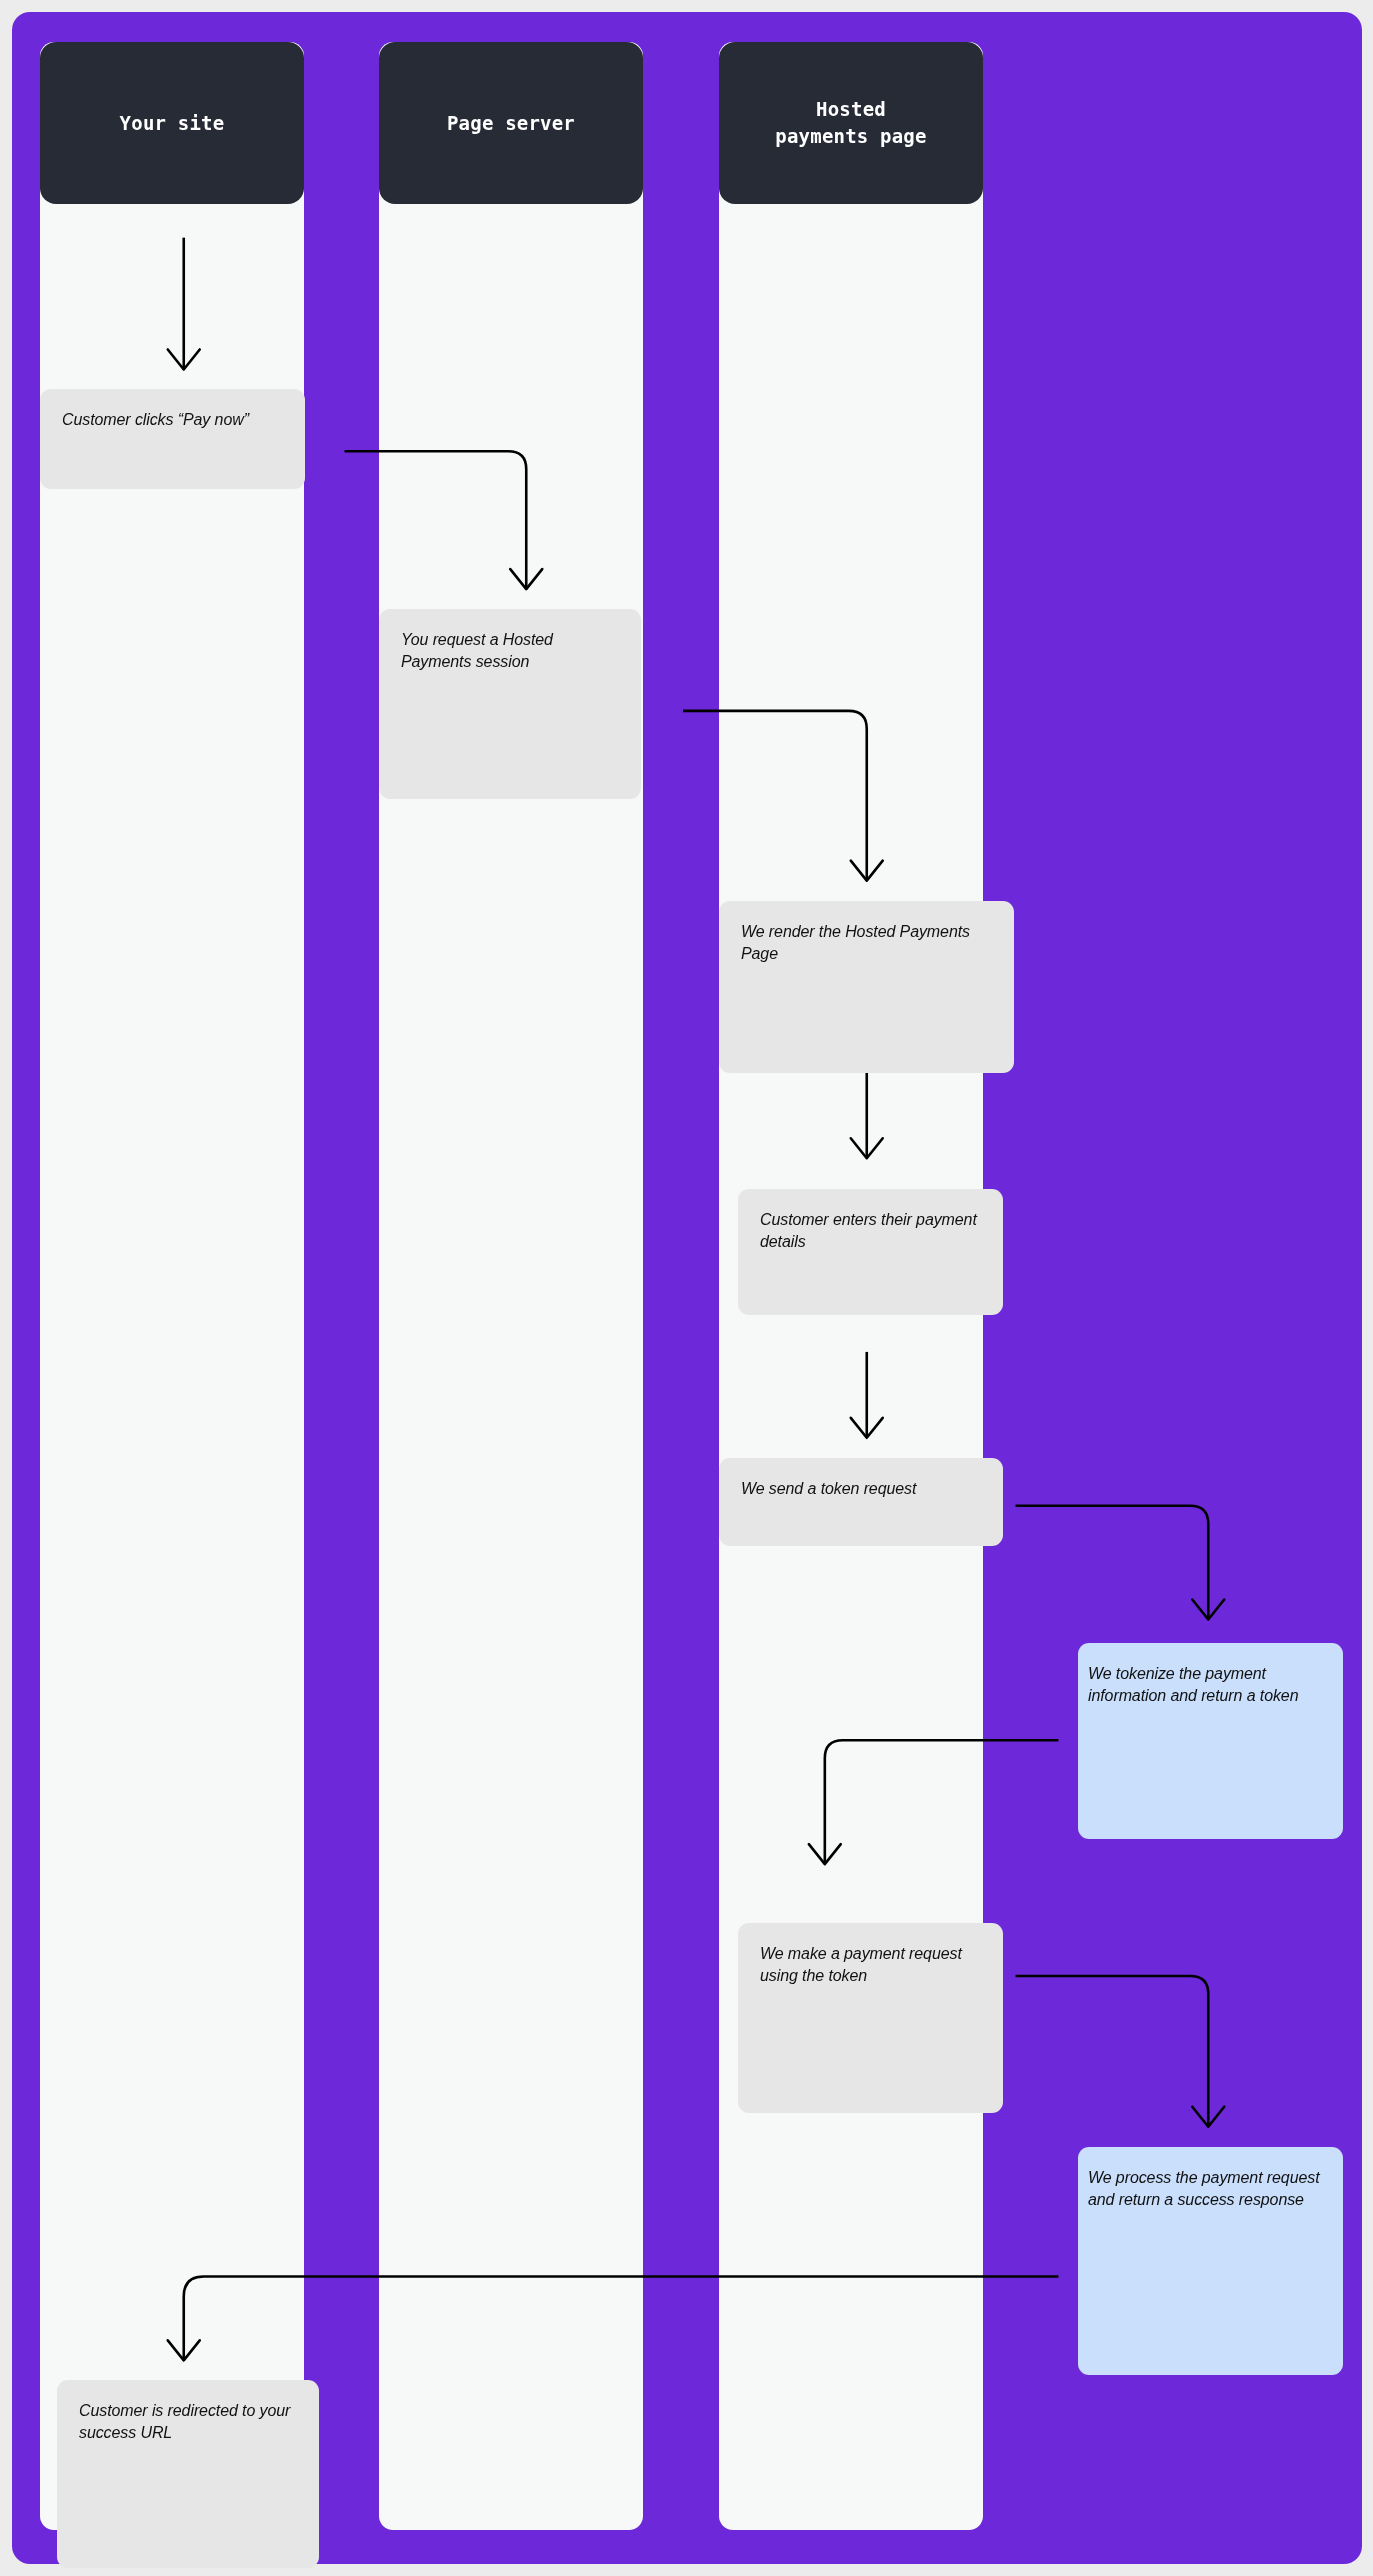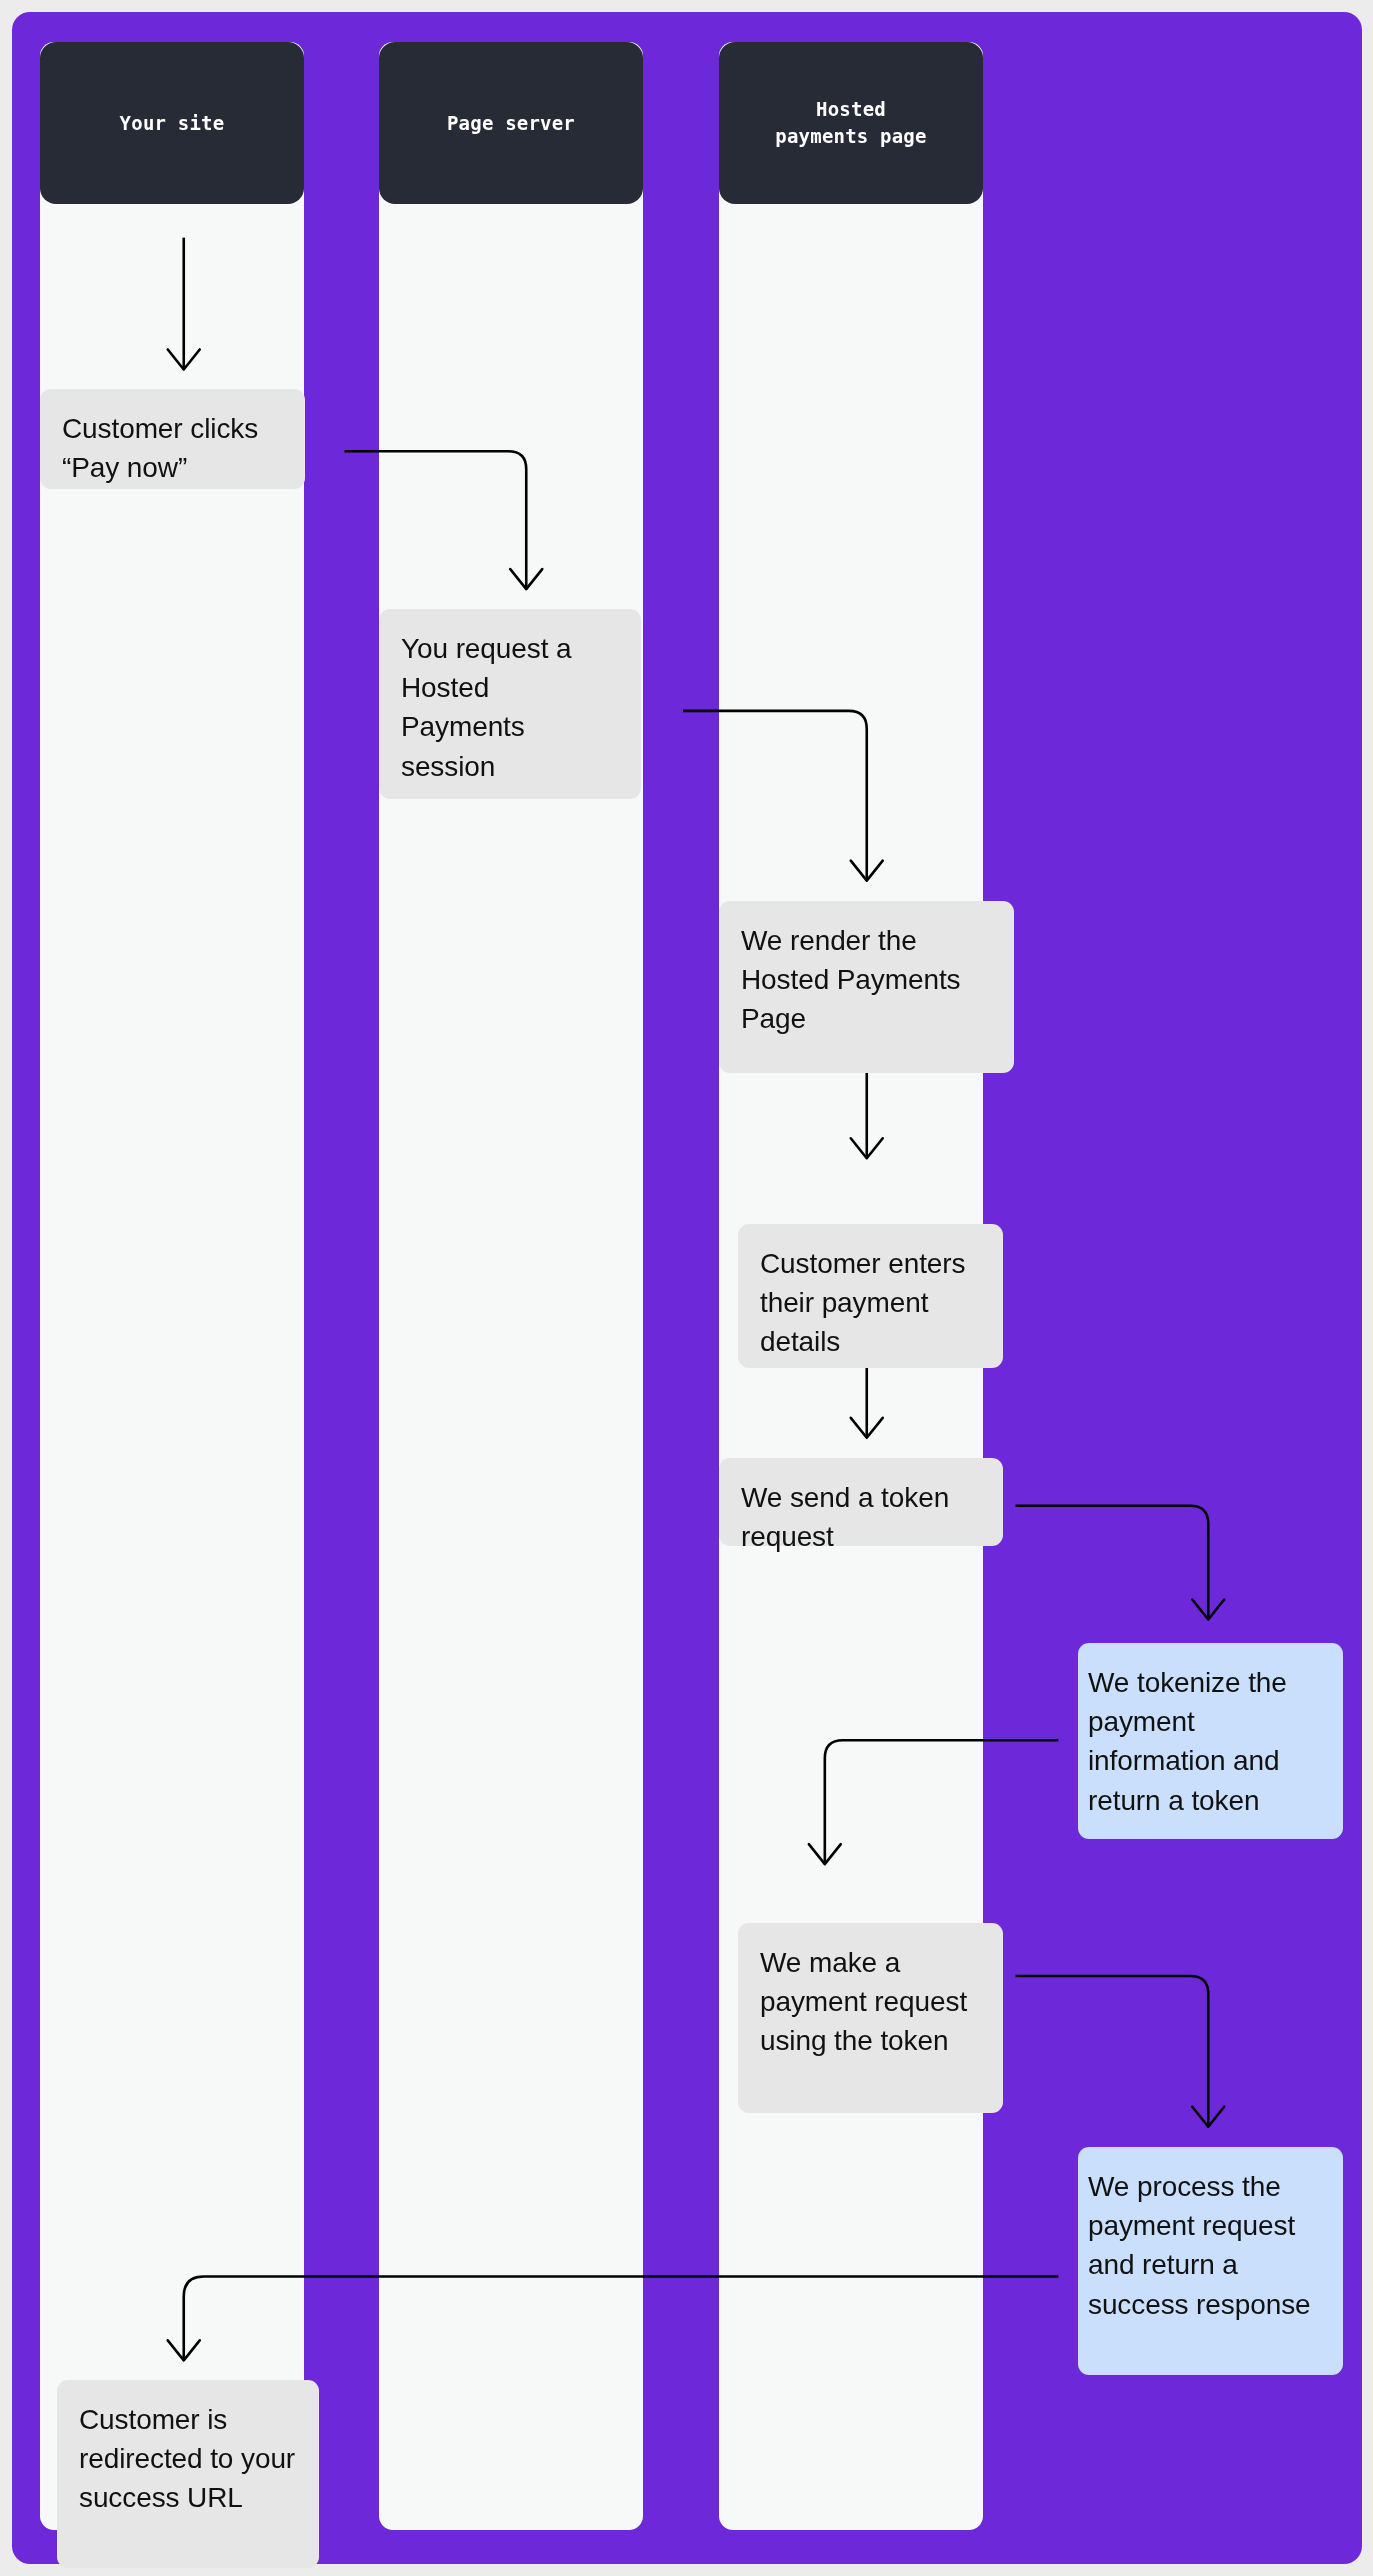--- a/index.html
+++ b/index.html
@@ -59,24 +59,25 @@
   .lane-head.accent { background: #1b66fb; }
 
   
   .step {
     position: absolute;
     box-sizing: border-box;
     background: #e6e6e6;
     border-radius: 11px;
     color: #111111;
     font-family: "Liberation Sans", sans-serif;
-    font-size: 28px;
+    font-size: 16px;
     line-height: 1.4;
     padding: 20px 22px;
     letter-spacing: -0.1px;
+    font-style: italic;
   }
   .step.blue { background: #c9dffc; padding-left: 10px; }
 
   
   svg.links {
     position: absolute;
     left: 0;
     top: 0;
     width: 1374px;
     height: 2576px;
@@ -175,21 +176,21 @@
     </div>
 
     <div class="step" style="left:367px; top:597px; width:262px; height:190px;">
       <span>You request a Hosted Payments session</span>
     </div>
 
     <div class="step" style="left:707px; top:889px; width:295px; height:172px;">
       <span>We render the Hosted Payments Page</span>
     </div>
 
-    <div class="step" style="left:726px; top:1212px; width:265px; height:144px;">
+    <div class="step" style="left:726px; top:1177px; width:265px; height:126px;">
       <span>Customer enters their payment details</span>
     </div>
 
     <div class="step" style="left:707px; top:1446px; width:284px; height:88px;">
       <span>We send a token request</span>
     </div>
 
     <div class="step blue" style="left:1066px; top:1631px; width:265px; height:196px;">
       <span>We tokenize the payment information and return a token</span>
     </div>

